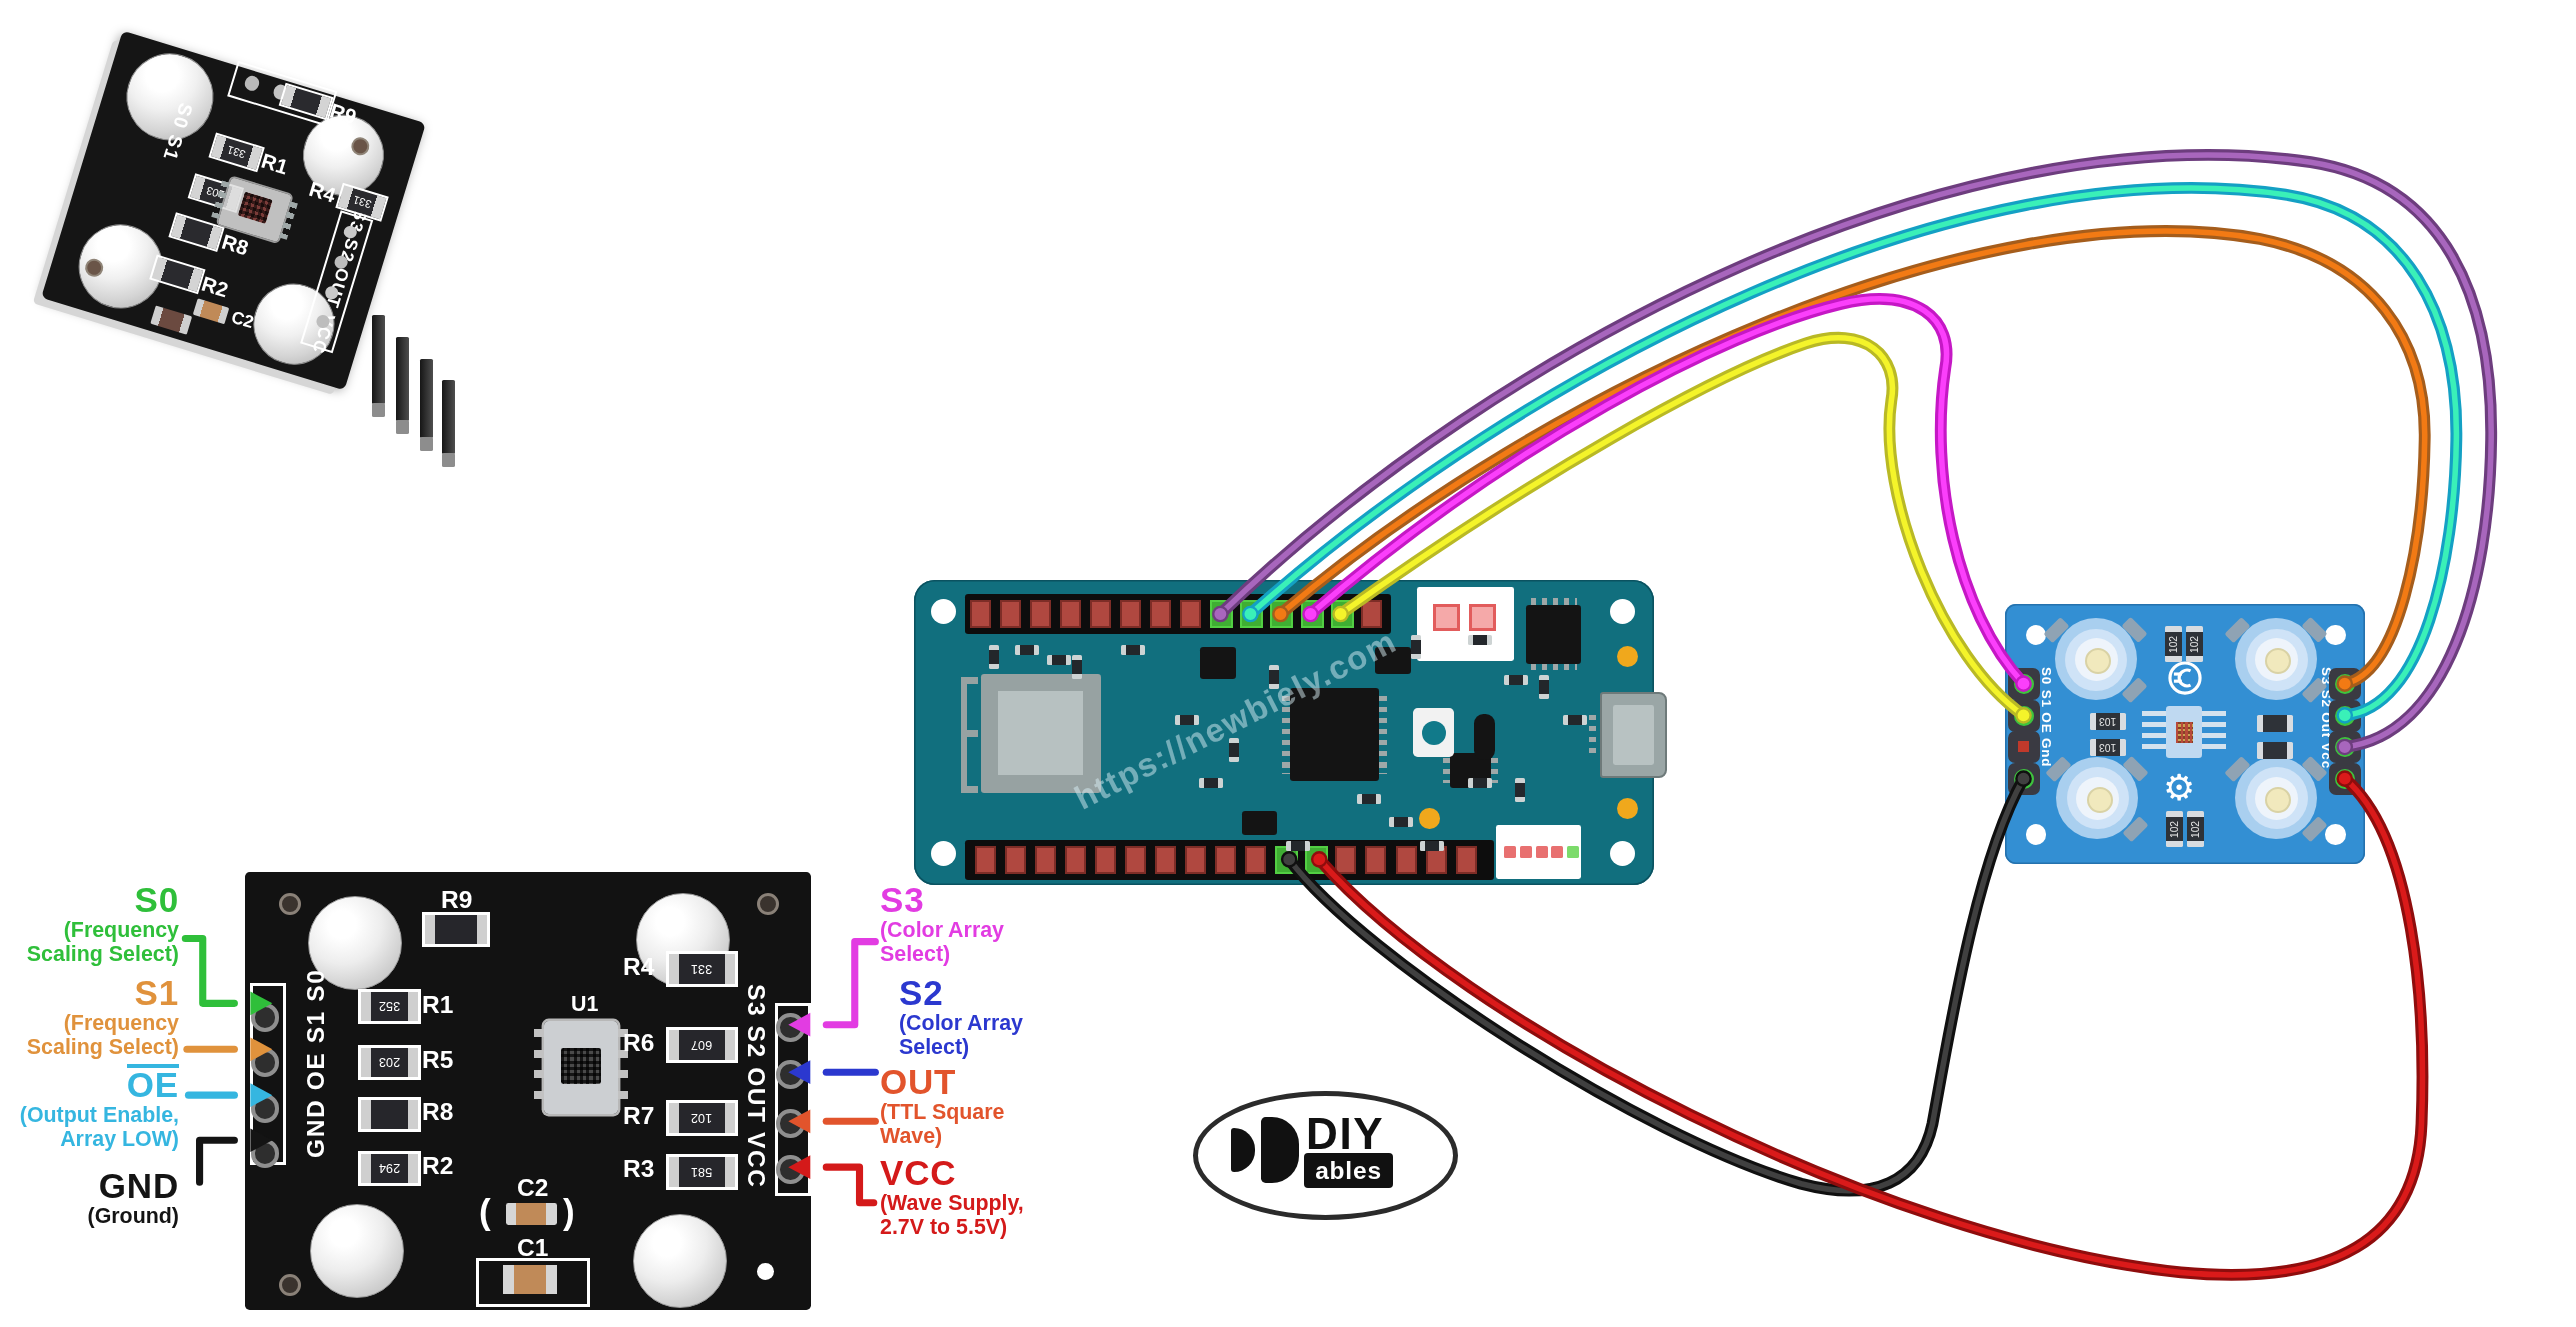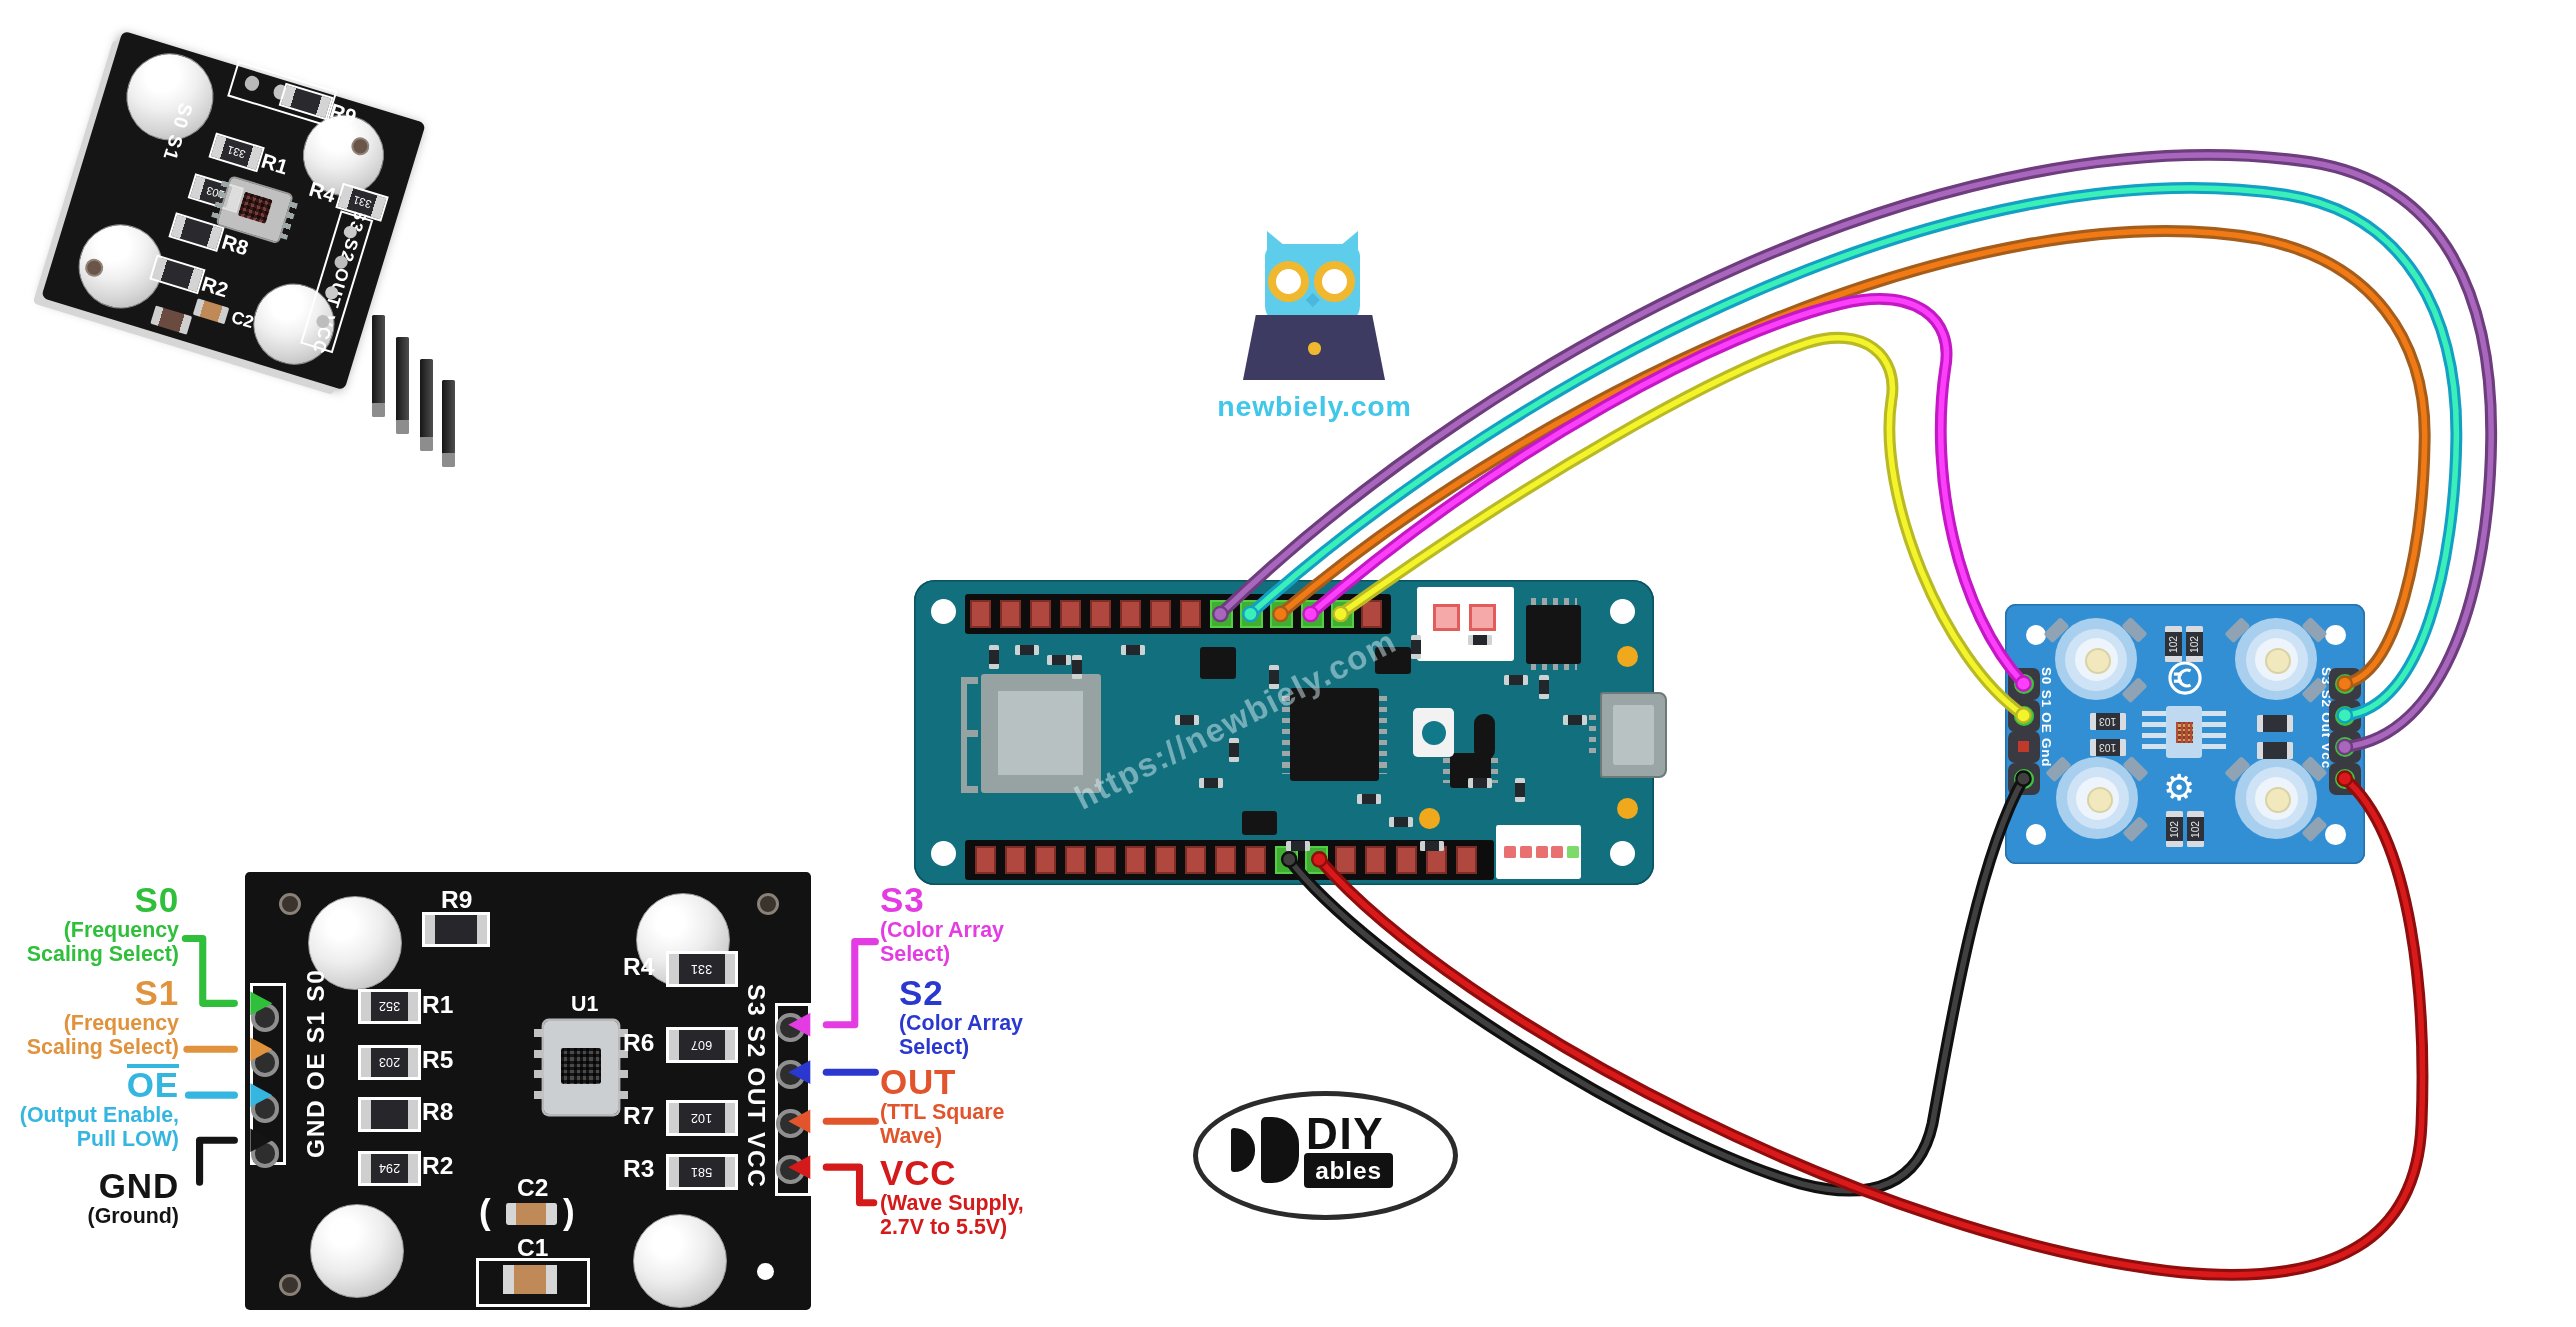--- a/index.html
+++ b/index.html
@@ -181,33 +181,20 @@
 
       <div class="pwref" style="left:188px;top:231px;font-size:17.4px;">C2</div>
       <div style="position:absolute;left:150px;top:234px;width:33px;height:17.4px;background:linear-gradient(90deg,#cfcfcf 0 7.1px,#c08a58 7.1px 26px,#cfcfcf 26px);border-radius:1.6px;"></div>
       <div style="position:absolute;left:112px;top:253px;width:38px;height:19px;background:linear-gradient(90deg,#cfcfcf 0 8px,#6b4a40 8px 30px,#cfcfcf 30px);border-radius:1.6px;"></div>
 
       <div class="cir" style="position:absolute;left:252px;top:32px;width:14.2px;height:14.2px;background:#6a5548;border:2.4px solid #8f8477;"></div>
       <div class="cir" style="position:absolute;left:33px;top:226px;width:14.2px;height:14.2px;background:#6a5548;border:2.4px solid #8f8477;"></div>
     </div>
   </div>
 
-  <div class="nb-logo">
-    <div class="owl-body">
-      <div class="ear l"></div>
-      <div class="ear r"></div>
-      <div class="spec" style="left:3.2px;"></div>
-      <div class="spec" style="left:49px;"></div>
-      <div class="beak"></div>
-    </div>
-    <div class="laptop">
-        <div class="dotk"></div>
-      </div>
-    <div class="nb-text">newbiely.com</div>
-  </div>
 
   <div class="dy-logo">
     <div class="dy-s1"></div>
     <div class="dy-s2"></div>
     <div class="dy-diy">DIY</div>
     <div class="dy-ab">ables</div>
   </div>
 
   <div class="mkr">
 
@@ -543,21 +530,21 @@
         <div class="ds">Scaling Select)</div>
       </div>
       <div class="pn-label pn-left" style="top: 975px; color: rgb(224, 146, 60);">
         <div class="nm">S1</div>
         <div class="ds">(Frequency</div>
         <div class="ds">Scaling Select)</div>
       </div>
       <div class="pn-label pn-left" style="top: 1064px; color: rgb(53, 182, 224);">
         <div class="nm"><span class="ov">OE</span></div>
         <div class="ds">(Output Enable,</div>
-        <div class="ds">Pull LOW)</div>
+        <div class="ds">Array LOW)</div>
       </div>
       <div class="pn-label pn-left" style="top: 1168px; color: rgb(20, 20, 20);">
         <div class="nm">GND</div>
         <div class="ds">(Ground)</div>
       </div>
       <div class="pn-label pn-right" style="top: 882px; color: rgb(226, 60, 226);">
         <div class="nm">S3</div>
         <div class="ds">(Color Array</div>
         <div class="ds">Select)</div>
       </div>

